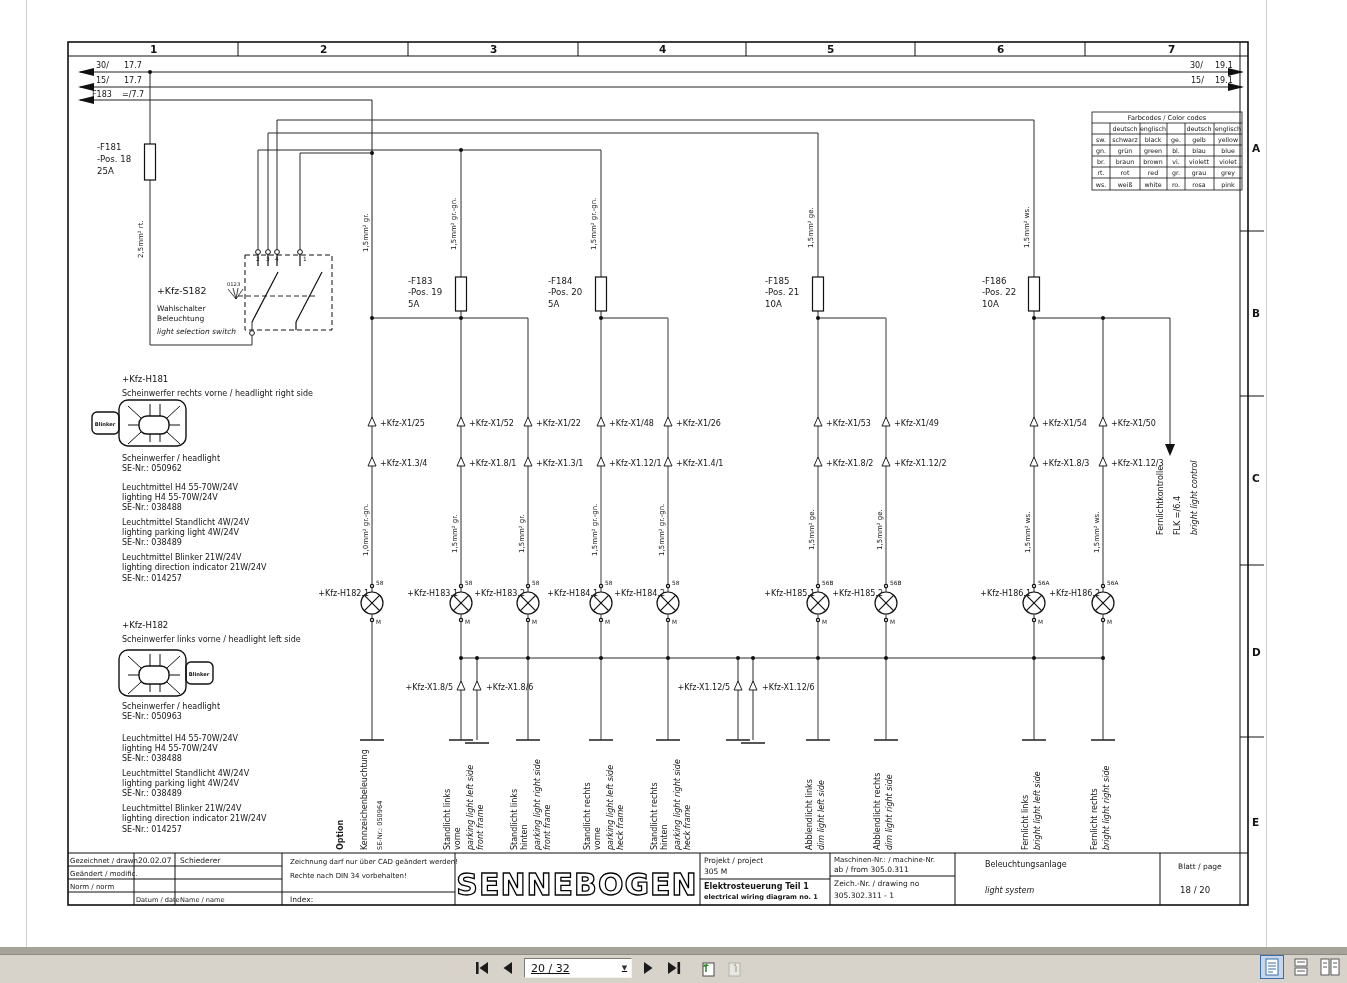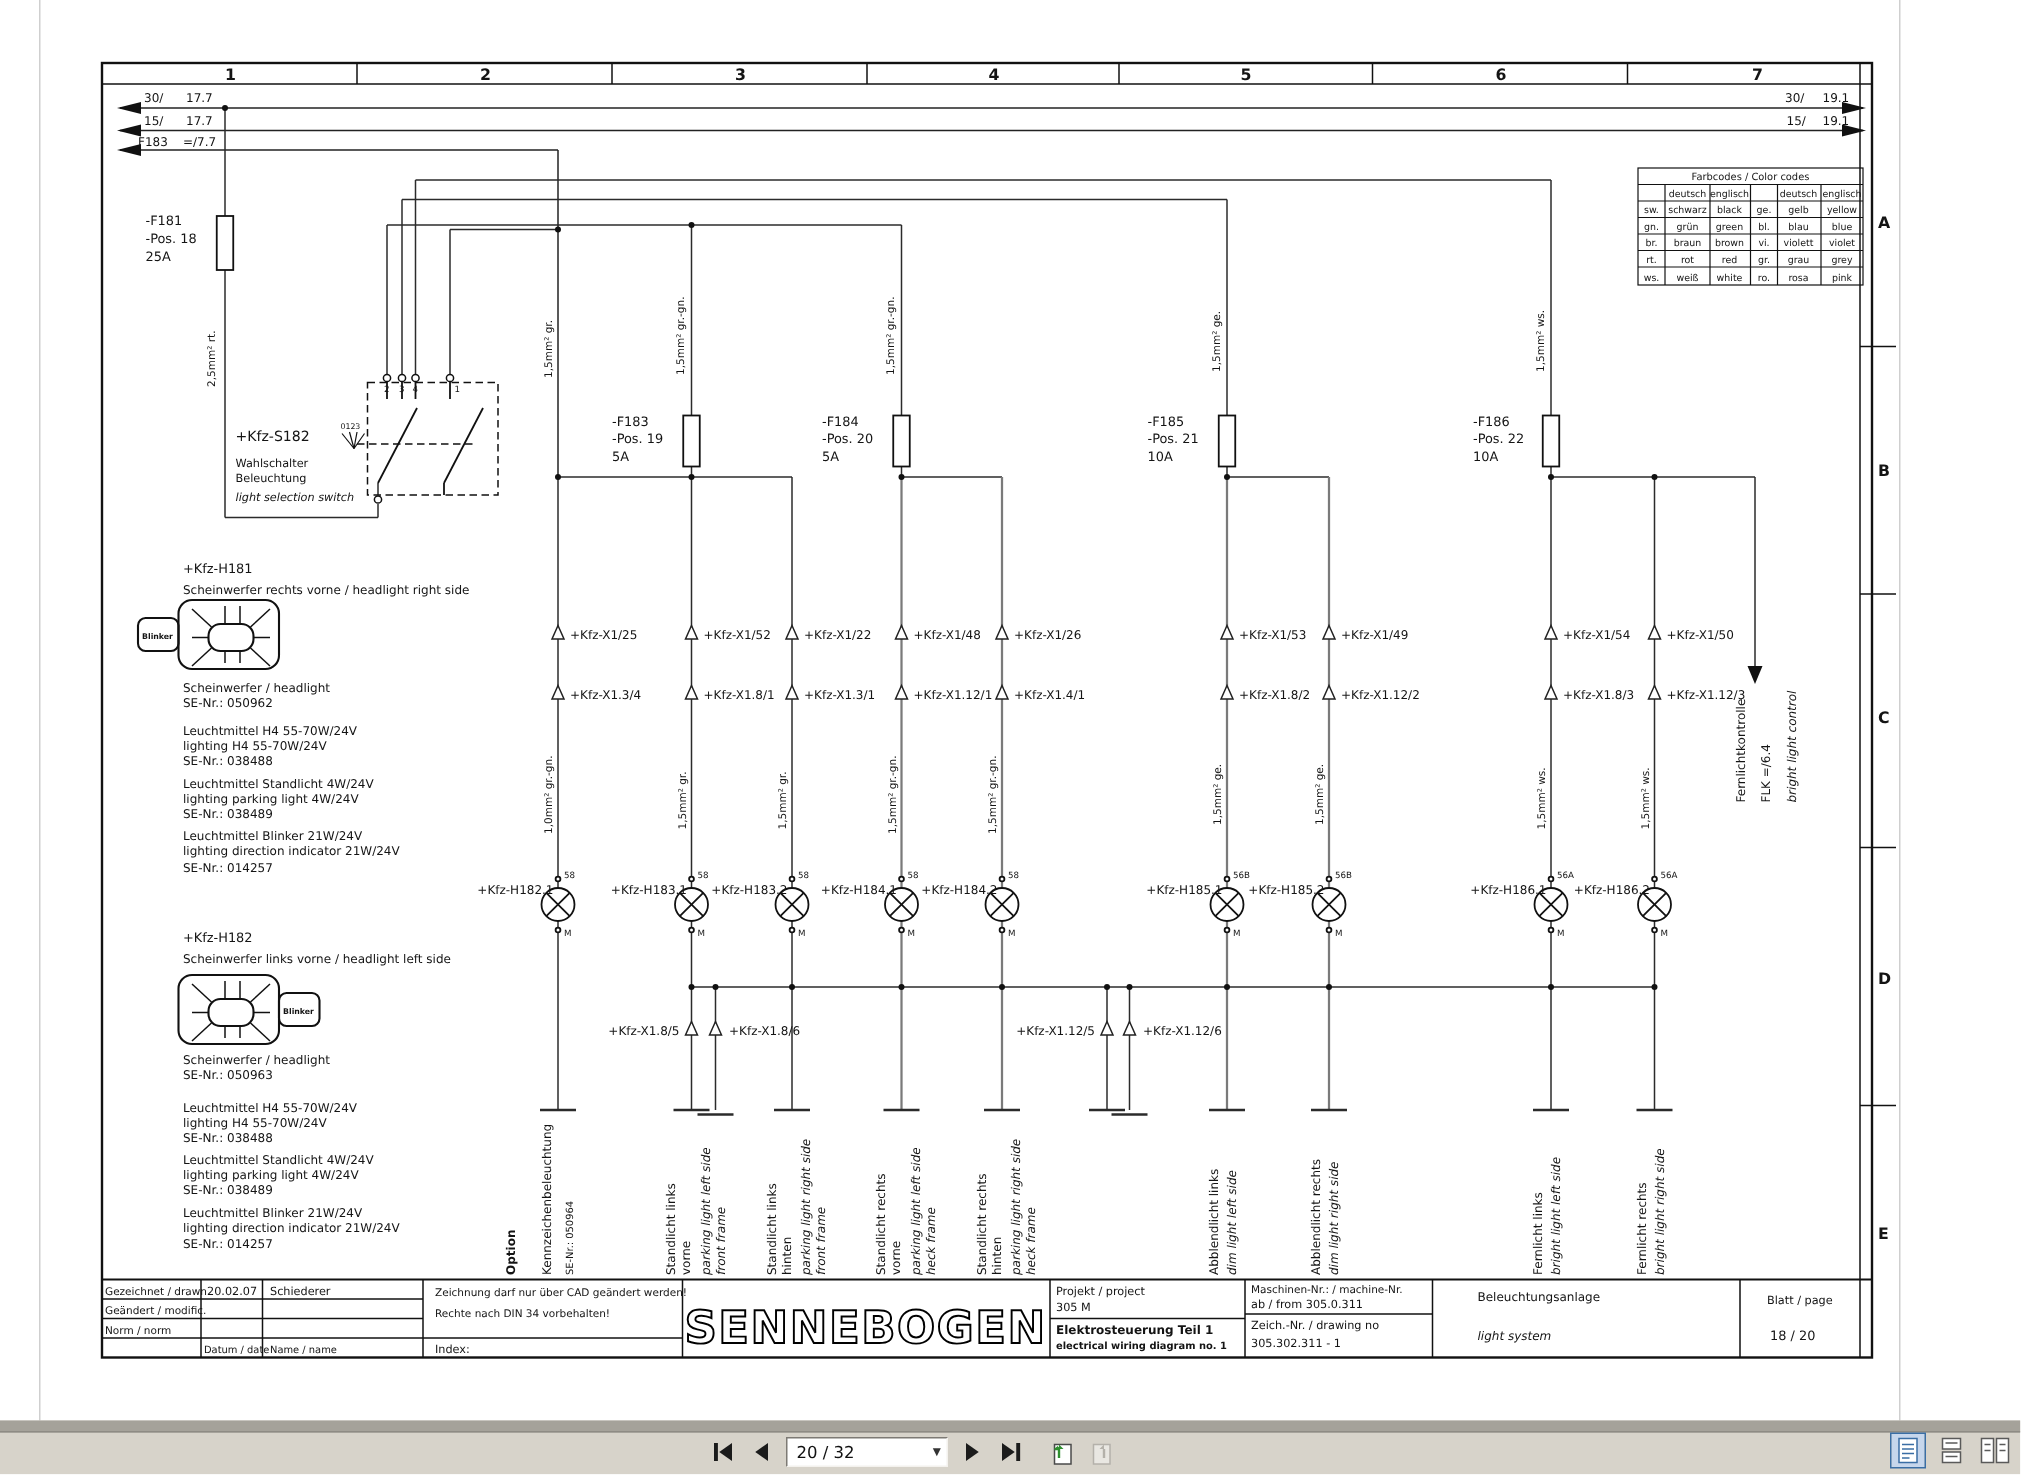--- a/index.html
+++ b/index.html
@@ -11,21 +11,21 @@
   .f7{font-size:7px}.f75{font-size:7.5px}.f8{font-size:8px}.f85{font-size:8.6px}
   .f9{font-size:9.4px}.f10{font-size:10.5px;font-weight:bold}
   .b{font-weight:bold}.ti{font-style:italic}
   .logo{font-size:30px;font-weight:bold;letter-spacing:1px;fill:#ffffff;stroke:#000;stroke-width:1.3px;}
   
   .statusbar{position:absolute;left:0;top:947px;width:1347px;height:36px;background:#d7d3ca;}
   .sb-strip{position:absolute;left:0;top:0;width:100%;height:7px;background:#a5a29a;border-bottom:1px solid #8e8b84;}
   .nav{position:absolute;left:472px;top:11px;display:flex;align-items:center;gap:6px;}
   .navbtn{width:20px;height:20px;display:flex;align-items:center;justify-content:center;cursor:pointer;}
   .pagebox{width:106px;height:18px;background:#fff;border:1px solid;border-color:#7d7a74 #f4f2ee #f4f2ee #7d7a74;
-           display:flex;align-items:center;font-size:11px;color:#111;position:relative;}
+           display:flex;align-items:center;font-size:11px;color:#111;position:relative;text-decoration:underline;}
   .pagebox .val{padding-left:6px;flex:1;}
   .pagebox .dd{width:13px;height:100%;display:flex;align-items:center;justify-content:center;font-size:7px;color:#333;}
   .layouts{position:absolute;right:6px;top:9px;display:flex;gap:7px;}
   .lbtn{width:22px;height:22px;display:flex;align-items:center;justify-content:center;cursor:pointer;}
 </style>
 </head>
 <body>
 
 <div class="viewer">
   <div class="page-edge" style="left:26px"></div>

